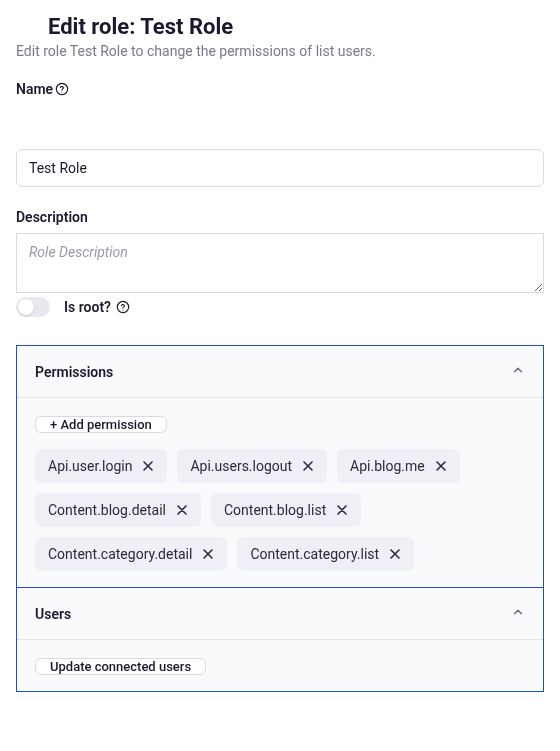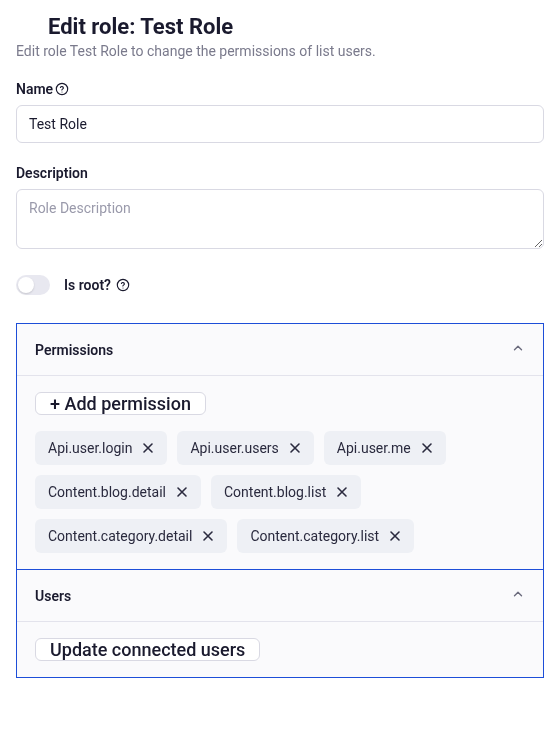--- a/index.html
+++ b/index.html
@@ -41,32 +41,33 @@
 .help-icon svg { width: 14px; height: 14px; }
 .text-input {
   width: 100%;
   border: 1px solid #d9d9e3;
   border-radius: 6px;
   padding: 10px 12px;
   font-size: 14px;
   color: #1a1a2e;
   margin-bottom: 22px;
   font-family: inherit;
+  margin-top: 44px;
 }
 .textarea {
   width: 100%;
   border: 1px solid #d9d9e3;
-  border-radius: 6px;
+  border-radius: 0;
   padding: 10px 12px;
   font-size: 14px;
   color: #1a1a2e;
-  margin-bottom: 22px;
   resize: vertical;
   min-height: 60px;
   font-family: inherit;
+  font-style: italic;
 }
 .textarea::placeholder { color: #9a9aab; }
 .toggle-row {
   display: flex;
   align-items: center;
   gap: 14px;
   margin-bottom: 28px;
 }
 .toggle {
   width: 34px;
@@ -117,21 +118,21 @@
 }
 .chevron svg { width: 14px; height: 14px; }
 .panel-body {
   padding: 16px 18px;
 }
 .btn {
   background: #fff;
   border: 1px solid #d9d9e3;
   border-radius: 6px;
   padding: 0 14px;
-  font-size: 18px;
+  font-size: 13px;
   font-weight: 500;
   color: #1a1a2e;
   cursor: pointer;
   font-family: inherit;
 }
 .tags {
   display: flex;
   flex-wrap: wrap;
   gap: 10px;
   margin-top: 16px;
@@ -209,29 +210,29 @@
     <div class="tags" id="permissions-tags">
         <div class="tag">
           <span>Api.user.login</span>
           <span class="tag-remove">
             <svg viewBox="0 0 12 12" stroke="#2a2a3e" stroke-width="1.6" stroke-linecap="round">
               <path d="M2 2l8 8M10 2l-8 8"></path>
             </svg>
           </span>
         </div>
         <div class="tag">
-          <span>Api.user.users</span>
-          <span class="tag-remove">
-            <svg viewBox="0 0 12 12" stroke="#2a2a3e" stroke-width="1.6" stroke-linecap="round">
-              <path d="M2 2l8 8M10 2l-8 8"></path>
-            </svg>
-          </span>
-        </div>
-        <div class="tag">
-          <span>Api.user.me</span>
+          <span>Api.users.logout</span>
+          <span class="tag-remove">
+            <svg viewBox="0 0 12 12" stroke="#2a2a3e" stroke-width="1.6" stroke-linecap="round">
+              <path d="M2 2l8 8M10 2l-8 8"></path>
+            </svg>
+          </span>
+        </div>
+        <div class="tag">
+          <span>Api.blog.me</span>
           <span class="tag-remove">
             <svg viewBox="0 0 12 12" stroke="#2a2a3e" stroke-width="1.6" stroke-linecap="round">
               <path d="M2 2l8 8M10 2l-8 8"></path>
             </svg>
           </span>
         </div>
         <div class="tag">
           <span>Content.blog.detail</span>
           <span class="tag-remove">
             <svg viewBox="0 0 12 12" stroke="#2a2a3e" stroke-width="1.6" stroke-linecap="round">

